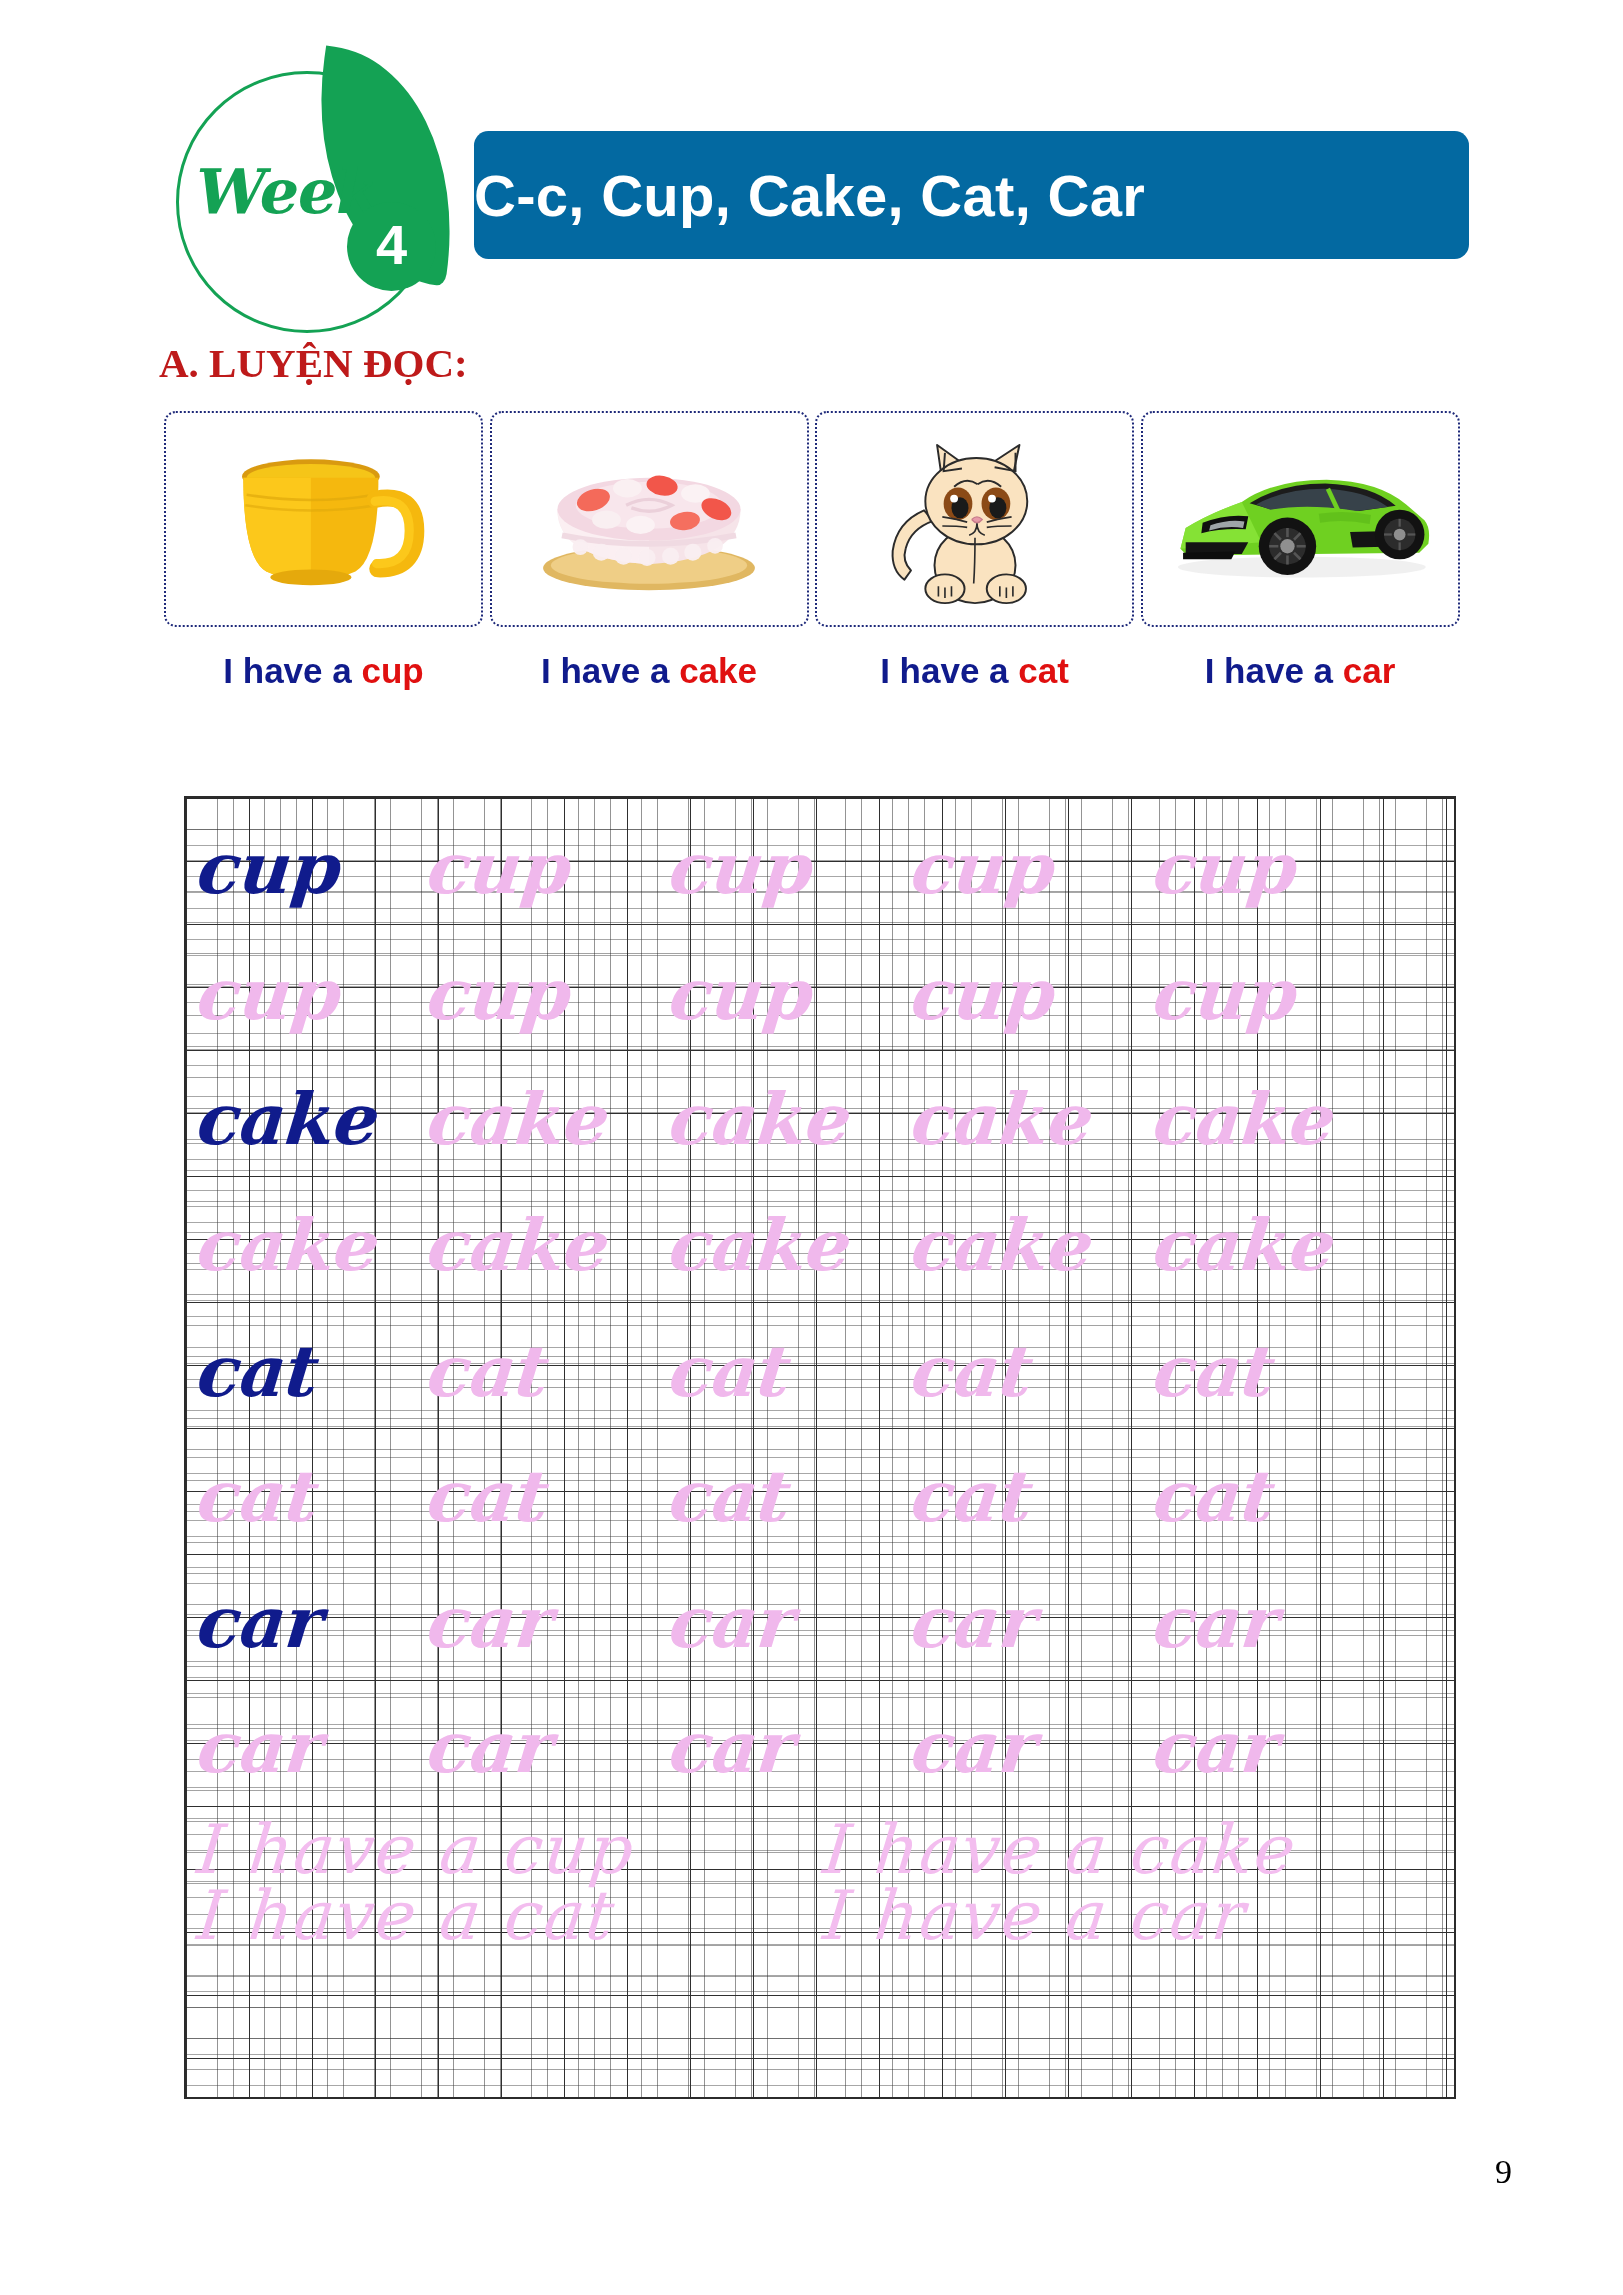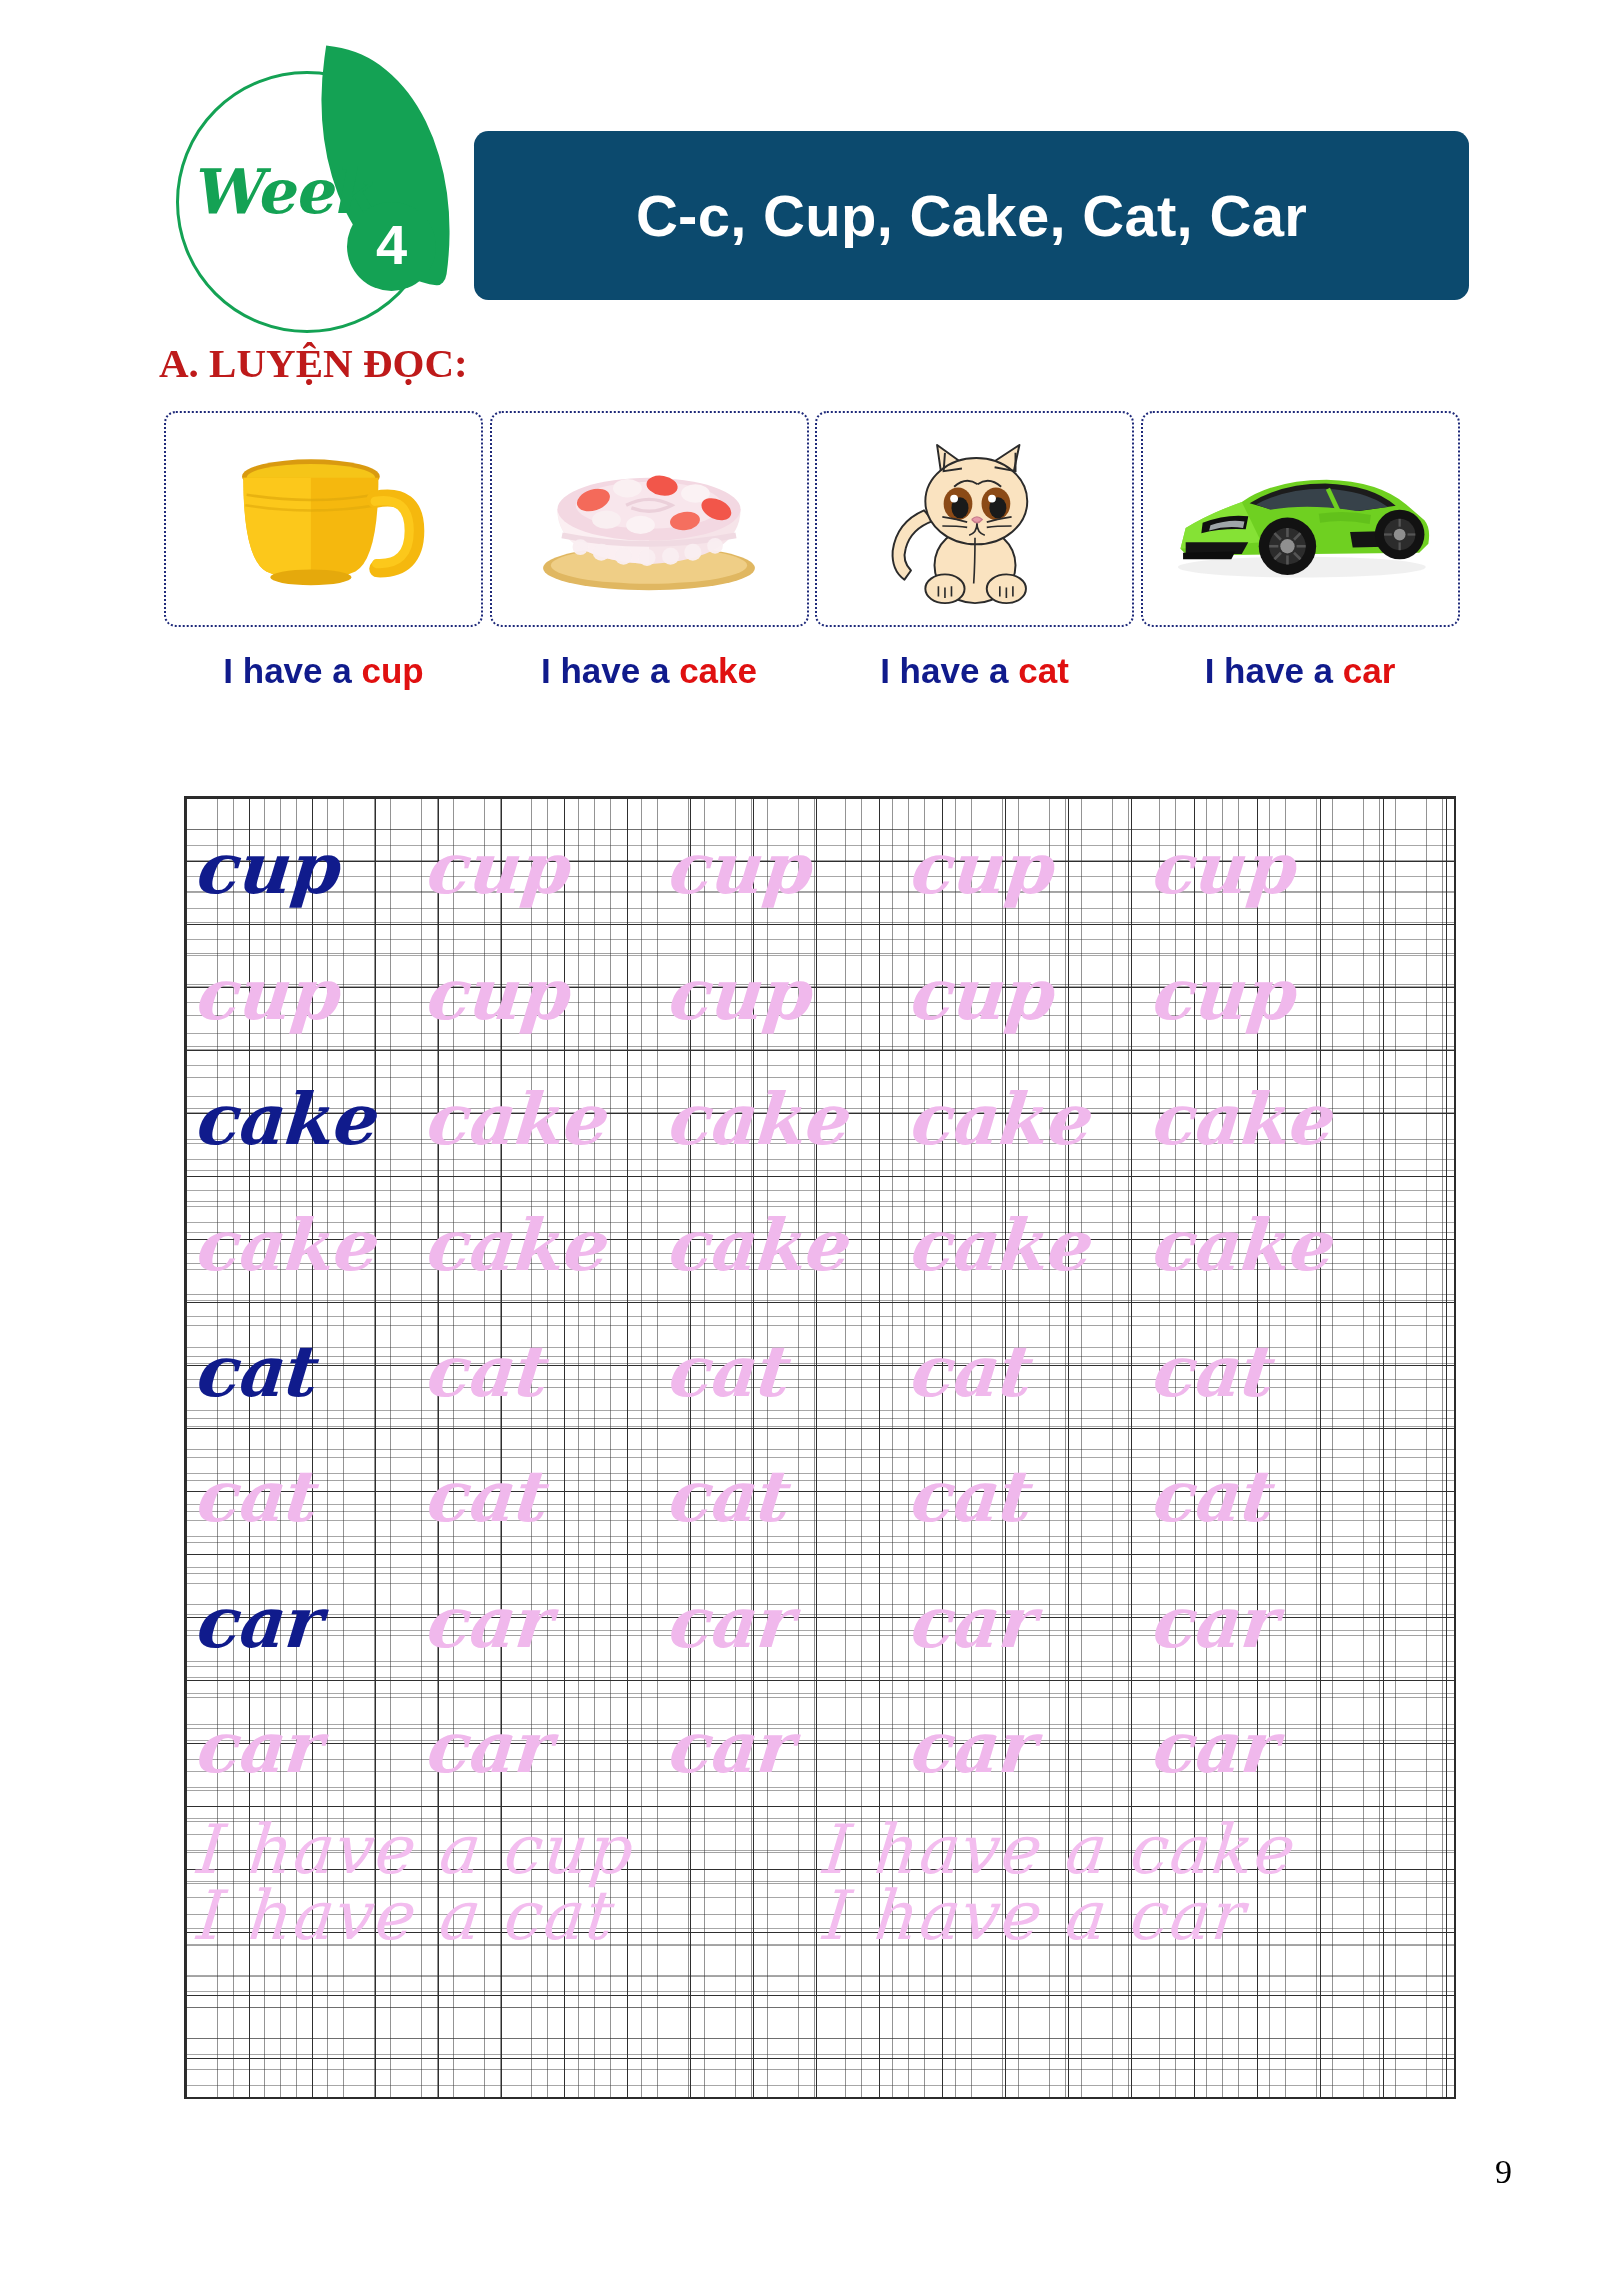--- a/index.html
+++ b/index.html
@@ -81,26 +81,25 @@
     font-weight: 700;
     line-height: 1;
     margin-top: -2.6px;
   }
 
   .title-banner {
     position: absolute;
     left: 474px;
     top: 131px;
     width: 995px;
-    height: 169px;
-    background: #0c4a6e;
+    height: 128px;
+    background: #0369a1;
     border-radius: 14.4px;
     display: flex;
     align-items: center;
-    justify-content: center;
   }
   .title-banner .title-text {
     color: #ffffff;
     font-size: 58px;
     font-weight: 700;
     letter-spacing: 0.3px;
     white-space: nowrap;
   }
 
   

